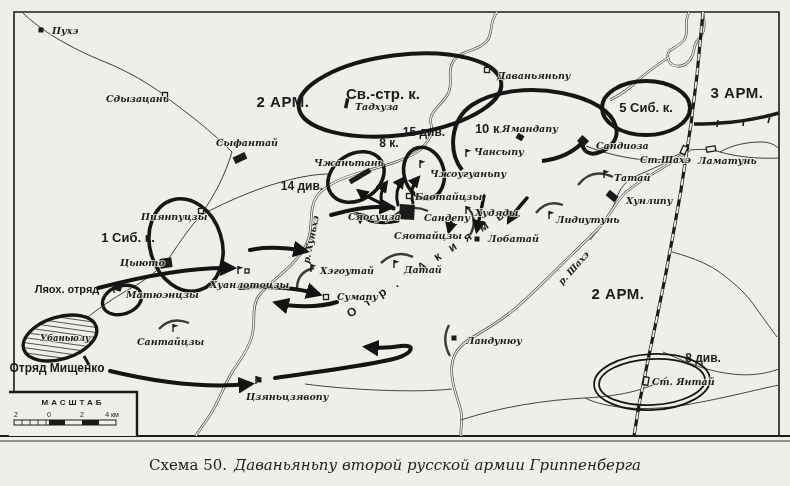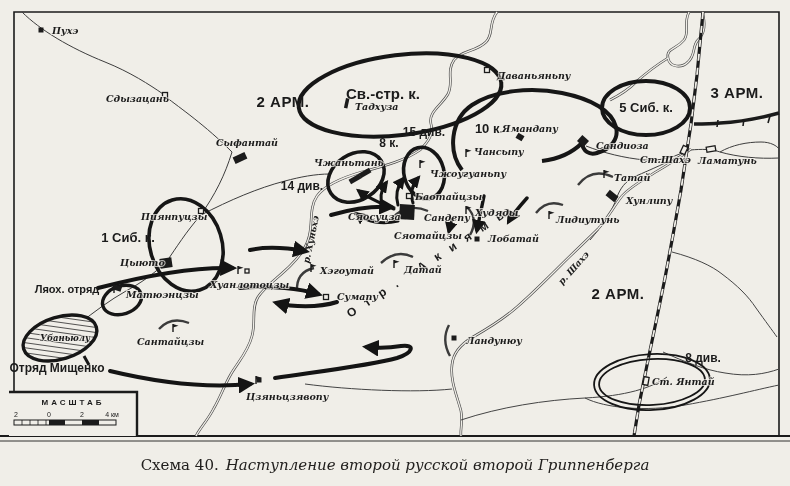--- a/index.html
+++ b/index.html
@@ -268,15 +268,15 @@
         <text x="337" y="300" class="lbl town" text-anchor="start">Сумапу</text>
         <text x="137" y="345" class="lbl town" text-anchor="start">Сантайцзы</text>
         <text x="40" y="341" class="lbl town" text-anchor="start" style="font-size: 8.5px;">Убаньюлу</text>
         <text x="246" y="400" class="lbl town" text-anchor="start">Цзяньцзявопу</text>
         <text x="466" y="344" class="lbl town" text-anchor="start">Ландунюу</text>
         <text x="652" y="385" class="lbl town" text-anchor="start">Ст. Янтай</text>
       </g>
   </svg>
 
   <div class="caption">
-    <span>Схема 40.</span><span class="cap-italic">Наступление второй русской второй Гриппенберга</span>
+    <span>Схема 50.</span><span class="cap-italic">Даваньяньпу второй русской армии Гриппенберга</span>
   </div>
 </div>
 
 </body></html>

